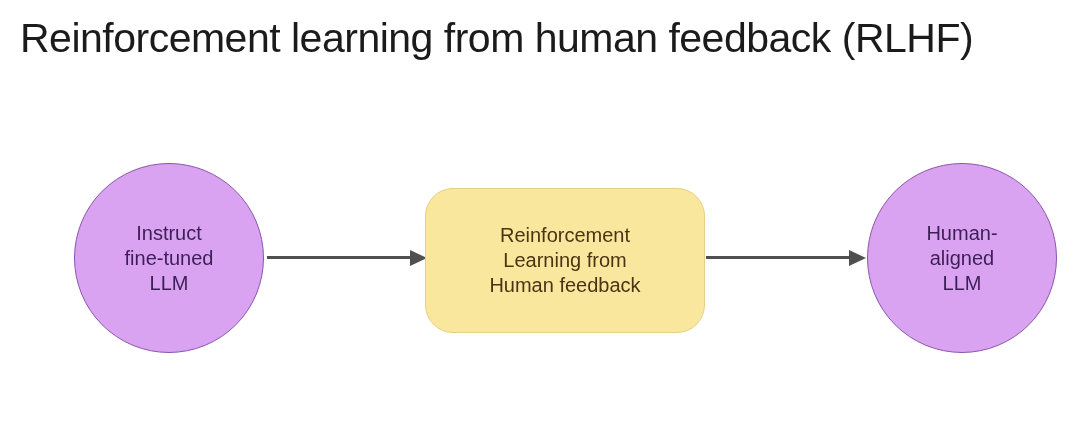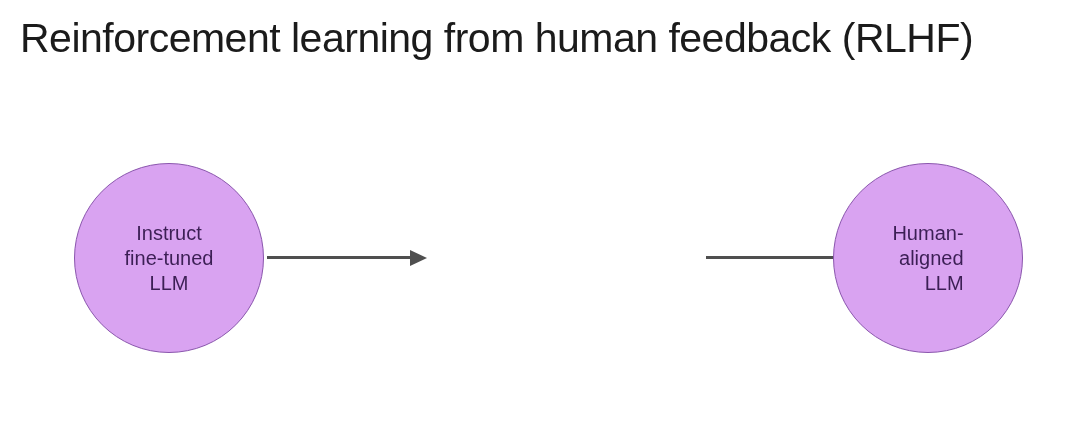--- a/index.html
+++ b/index.html
@@ -41,21 +41,21 @@
   }
   .circle-node {
     width: 190px;
     height: 190px;
     border-radius: 50%;
     background: var(--node-fill, #d9a3f1);
     border: 1.5px solid var(--node-border, #8a56ad);
     color: var(--node-text, #3c1f55);
   }
   .circle-left  { left: 74px;  top: 163px; }
-  .circle-right { left: 833px; top: 163px; text-align: right; }
+  .circle-right { left: 867px; top: 163px; }
   .process-node {
     left: 425px;
     top: 188px;
     width: 280px;
     height: 145px;
     border-radius: 28px;
     background: var(--process-fill, #f9e79d);
     border: 1px solid var(--process-border, #e6cf85);
     color: var(--process-text, #4b3413);
   }
@@ -87,20 +87,25 @@
   <div class="title">Reinforcement learning from human feedback (RLHF)</div>
 
   <div class="node circle-node circle-left">
     <span class="node-label">Instruct
 fine-tuned
 LLM</span>
   </div>
 
   <div class="arrow arrow-1"></div>
 
+  <div class="node process-node">
+    <span class="node-label">Reinforcement
+Learning from
+Human feedback</span>
+  </div>
 
   <div class="arrow arrow-2"></div>
 
   <div class="node circle-node circle-right">
     <span class="node-label">Human-
 aligned
 LLM</span>
   </div>
 
 </div>

